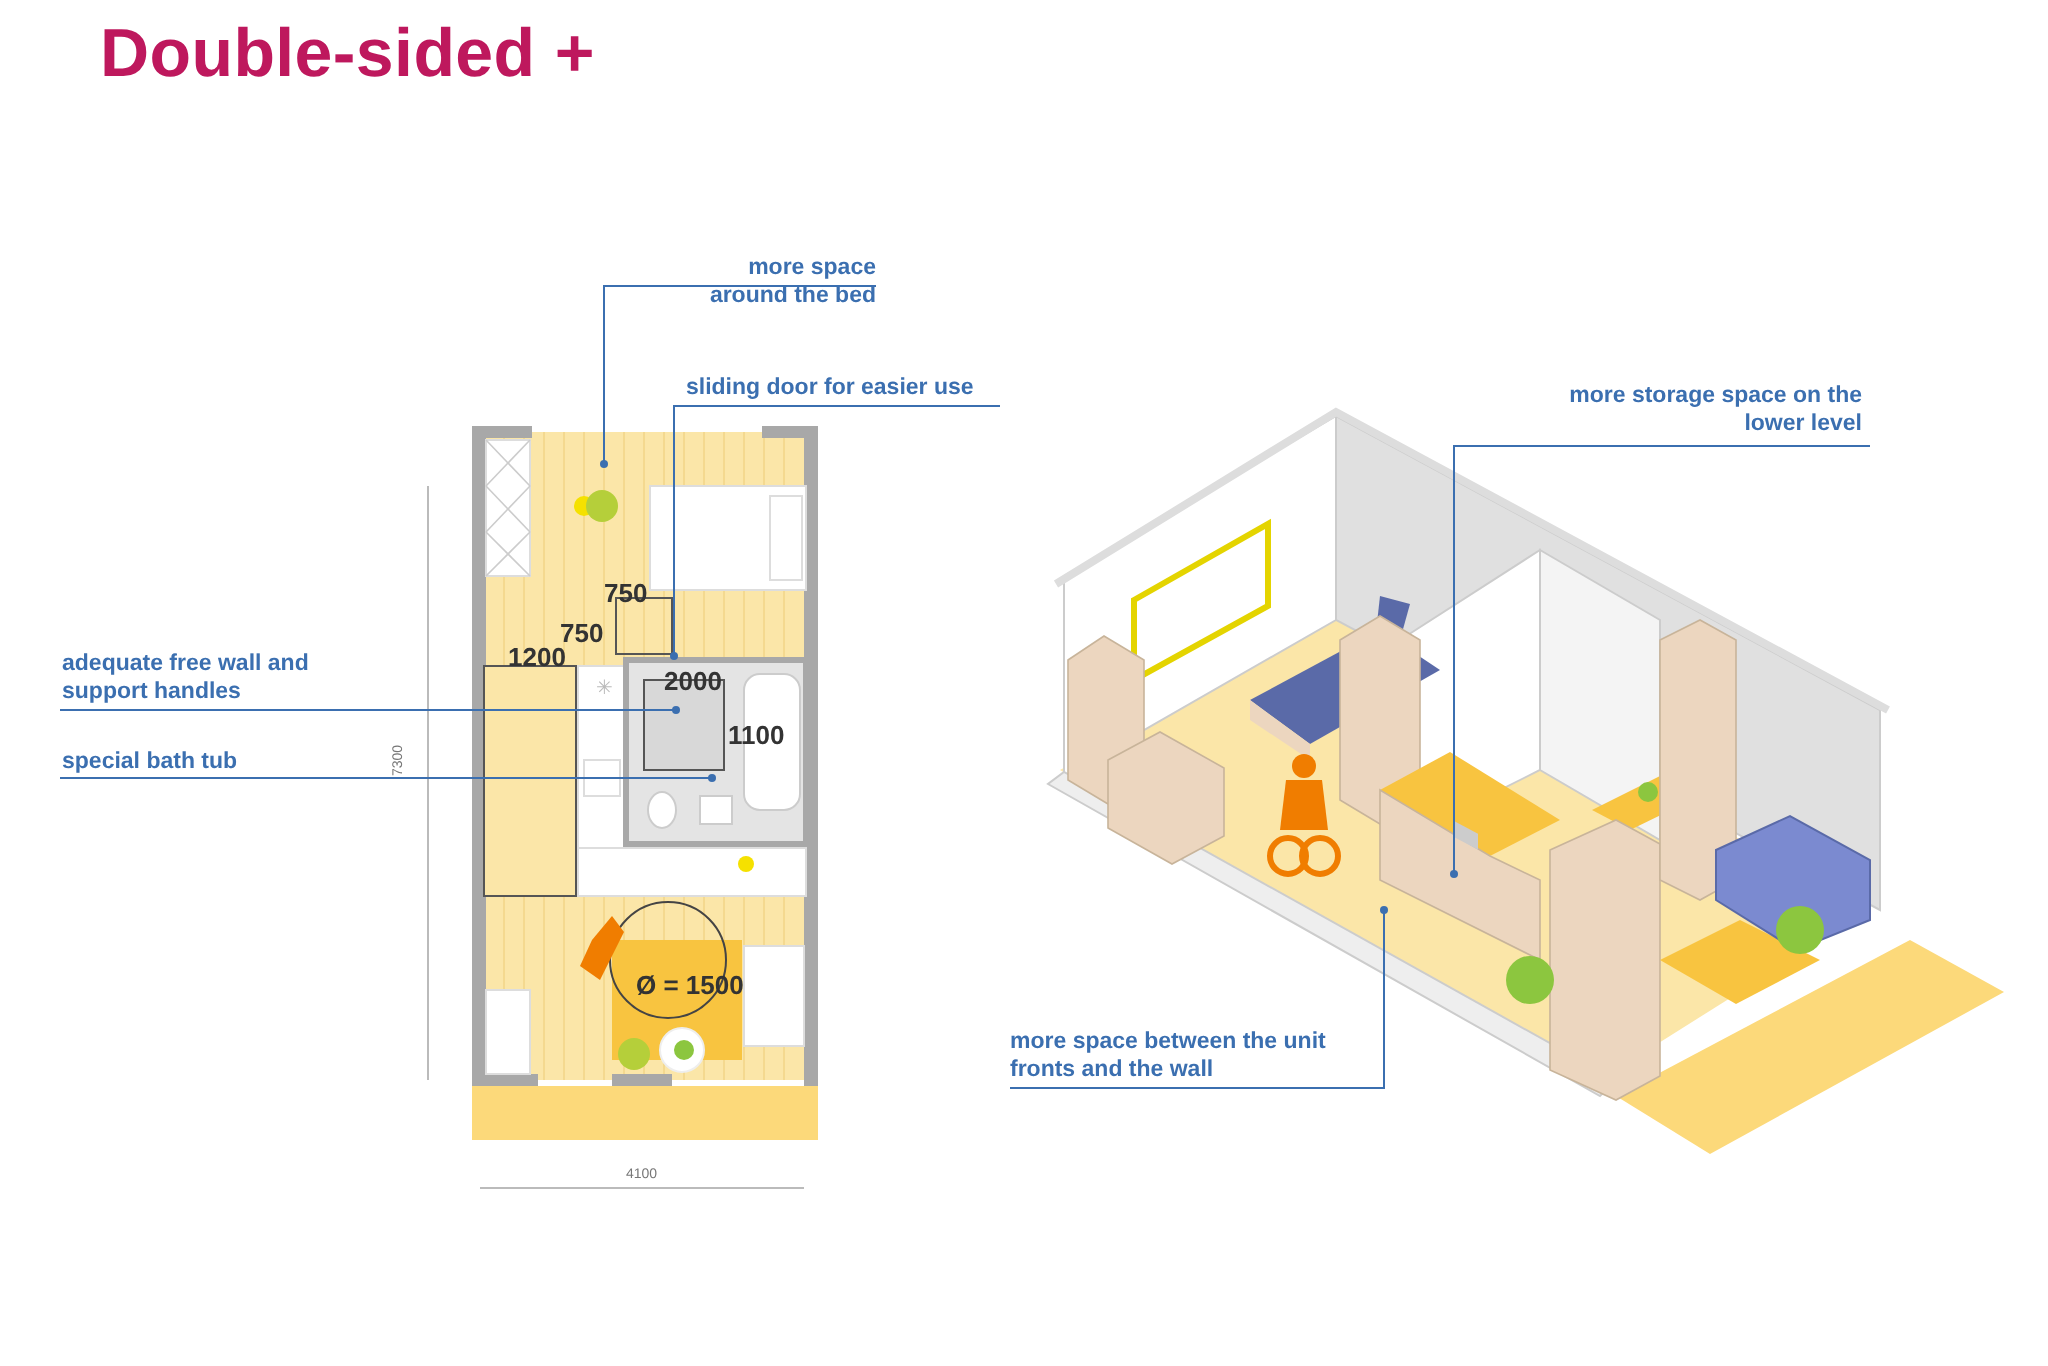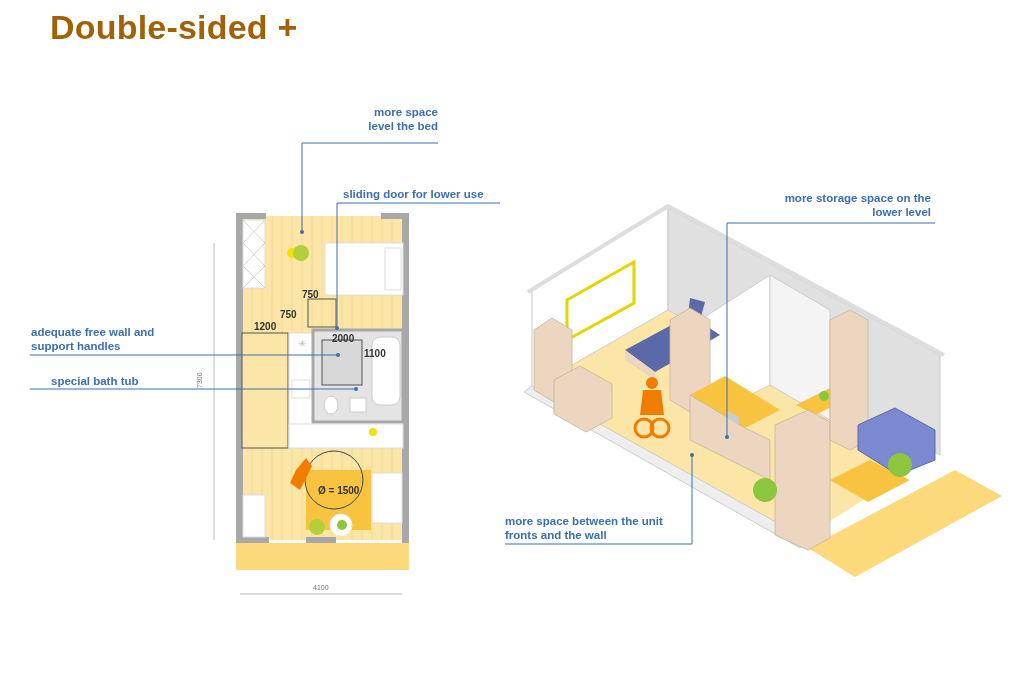--- a/index.html
+++ b/index.html
@@ -1,20 +1,20 @@
 <!DOCTYPE html>
 <html><head>
 <meta charset="utf-8">
 <style>
   html,body{margin:0;padding:0;background:#fff;}
   body{width:1024px;height:683px;position:relative;overflow:hidden;font-family:"Liberation Sans",sans-serif;}
-  .title{position:absolute;left:50px;top:8px;font-size:34px;font-weight:bold;color:#a16207;letter-spacing:0.2px;}
+  .title{position:absolute;left:50px;top:8px;font-size:34px;font-weight:bold;color:#be185d;letter-spacing:0.2px;}
   .label{position:absolute;font-size:11.5px;font-weight:bold;color:#3b6fb0;line-height:14px;}
   .label.right{text-align:right;}
-  .dim{position:absolute;font-size:10px;font-weight:bold;color:#333;}
+  .dim{position:absolute;font-size:13px;font-weight:bold;color:#333;}
   .dim.small{font-size:7px;font-weight:normal;color:#777;}
   svg{position:absolute;left:0;top:0;}
 </style>
 </head>
 <body>
 
 <div class="title">Double-sided +</div>
 
 <svg width="1024" height="683">
 
@@ -104,36 +104,36 @@
     <polyline points="30,389 356,389"></polyline>
   </g>
   <g fill="#3b6fb0">
     <circle cx="302" cy="232" r="2"></circle>
       <circle cx="337" cy="328" r="2"></circle>
     <circle cx="338" cy="355" r="2"></circle>
       <circle cx="356" cy="389" r="2"></circle>
   </g>
 </svg>
 
-<div class="label right" style="left:300px;top:105px;width:138px;">
+<div class="label right" style="left:300px;top:127px;width:138px;">
   <div>more space</div>
-  <div>level the bed</div>
-</div>
-<div class="label" style="left:343px;top:187px;">sliding door for lower use</div>
+  <div>around the bed</div>
+</div>
+<div class="label" style="left:343px;top:187px;">sliding door for easier use</div>
 <div class="label" style="left:31px;top:325px;">
   <div>adequate free wall and</div>
   <div>support handles</div>
 </div>
-<div class="label" style="left:31px;top:374px;margin-left:20px;">special bath tub</div>
+<div class="label" style="left:31px;top:374px;">special bath tub</div>
 
 <div class="dim" style="left:302px;top:289px;">750</div>
 <div class="dim" style="left:280px;top:309px;">750</div>
 <div class="dim" style="left:254px;top:321px;">1200</div>
 <div class="dim" style="left:332px;top:333px;">2000</div>
-<div class="dim" style="left:364px;top:348px;">1100</div>
+<div class="dim" style="left:364px;top:360px;">1100</div>
 <div class="dim" style="left:318px;top:485px;">Ø = 1500</div>
 <div class="dim small" style="left:313px;top:584px;">4100</div>
 <div class="dim small" style="left:196px;top:388px;transform:rotate(-90deg);transform-origin:left top;">7300</div>
 
 <svg width="1024" height="683">
 
   <polygon points="808,548 955,470 1002,496 855,577" fill="#fcd97a"></polygon>
 
   <polygon points="530,385 668,310 935,455 800,540" fill="#fbe6a8"></polygon>
 

